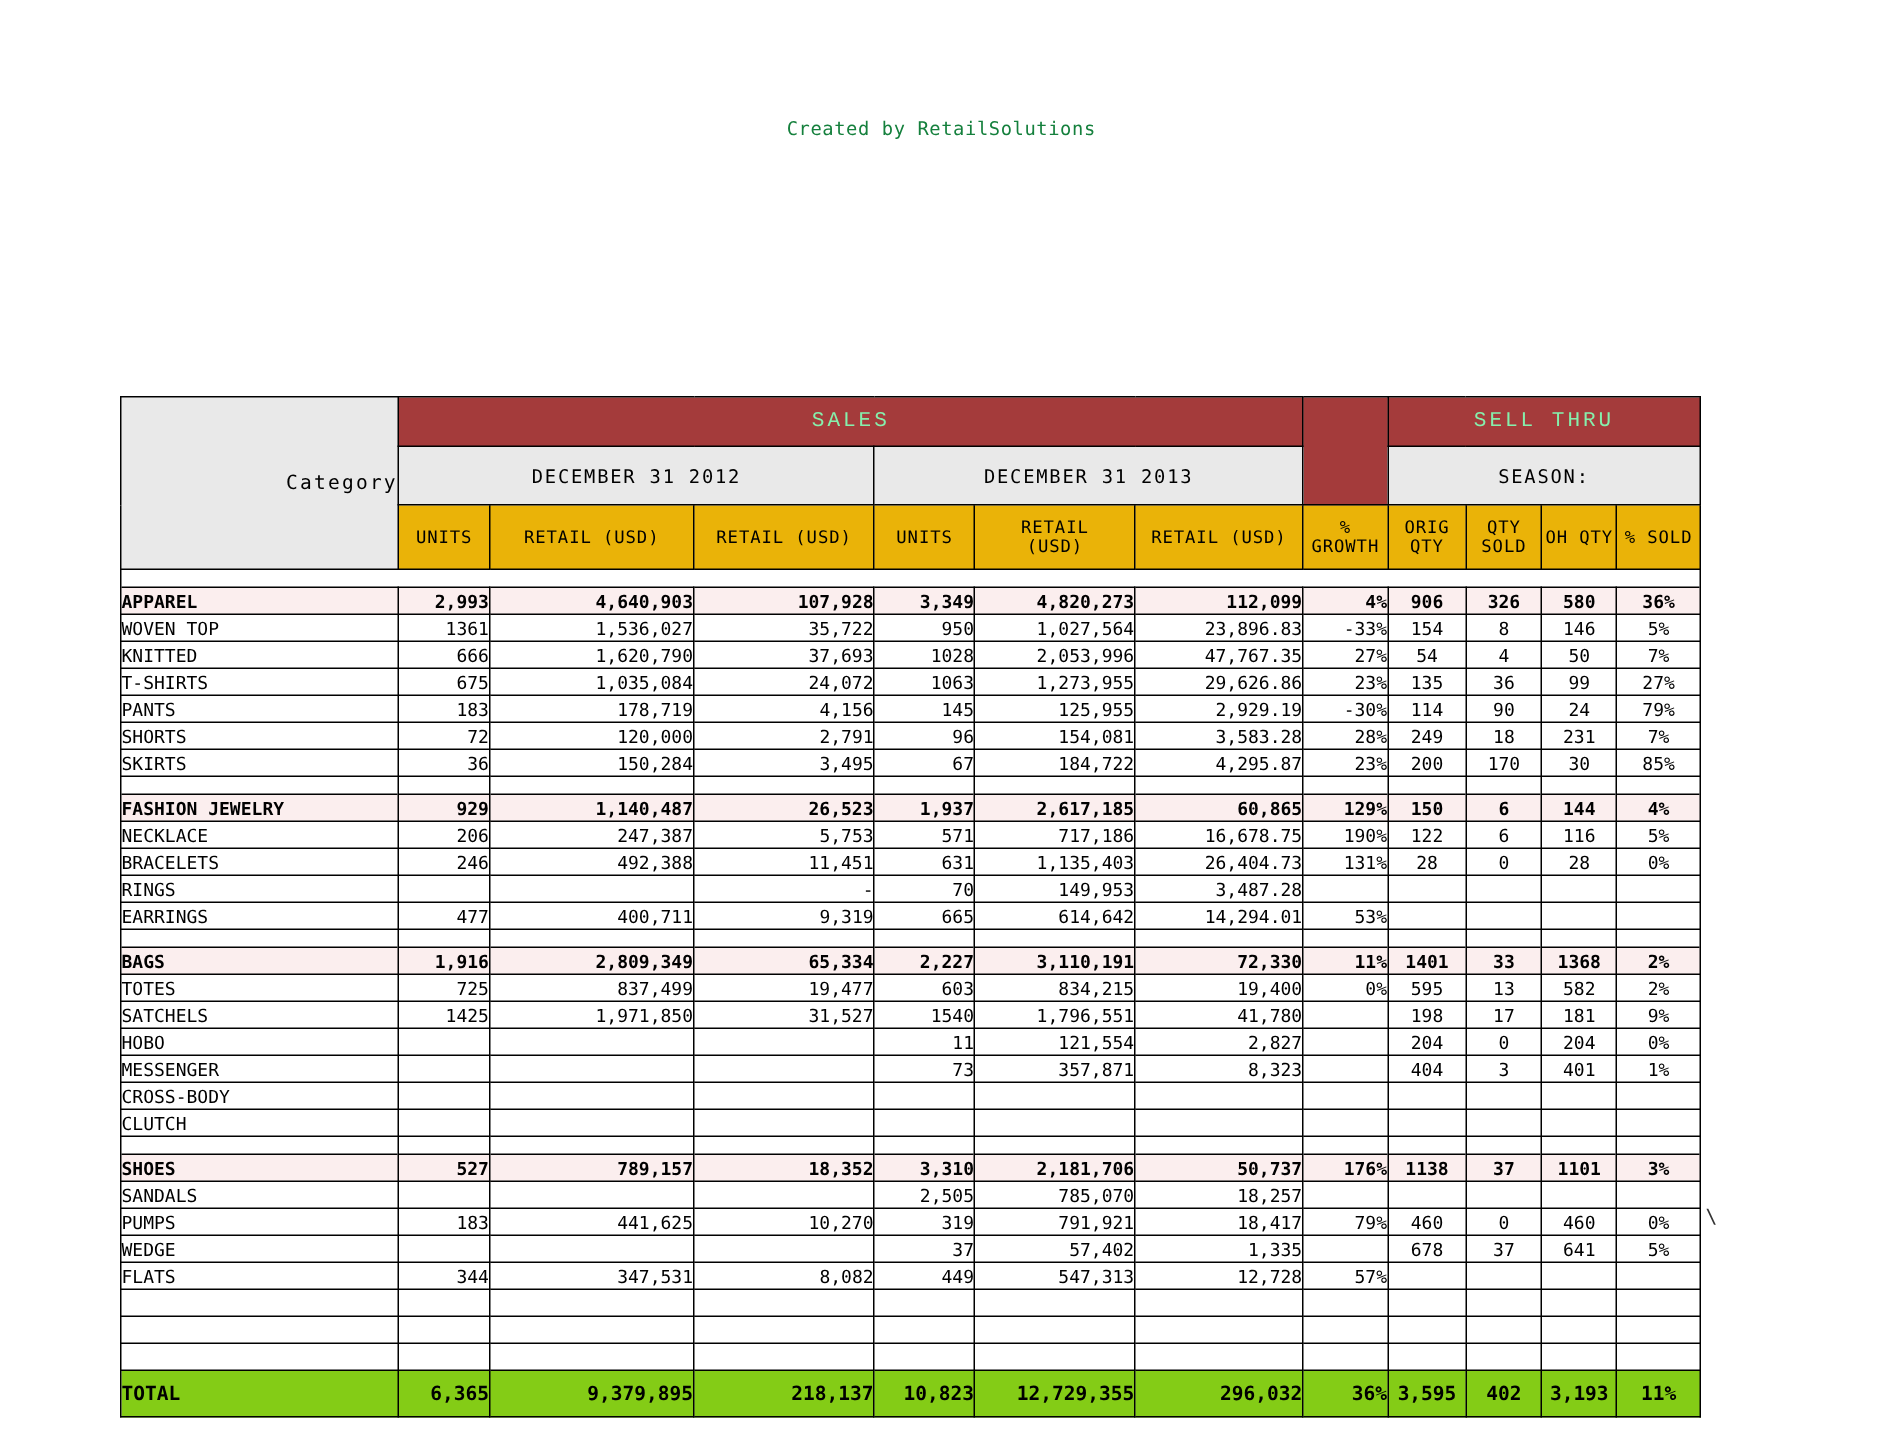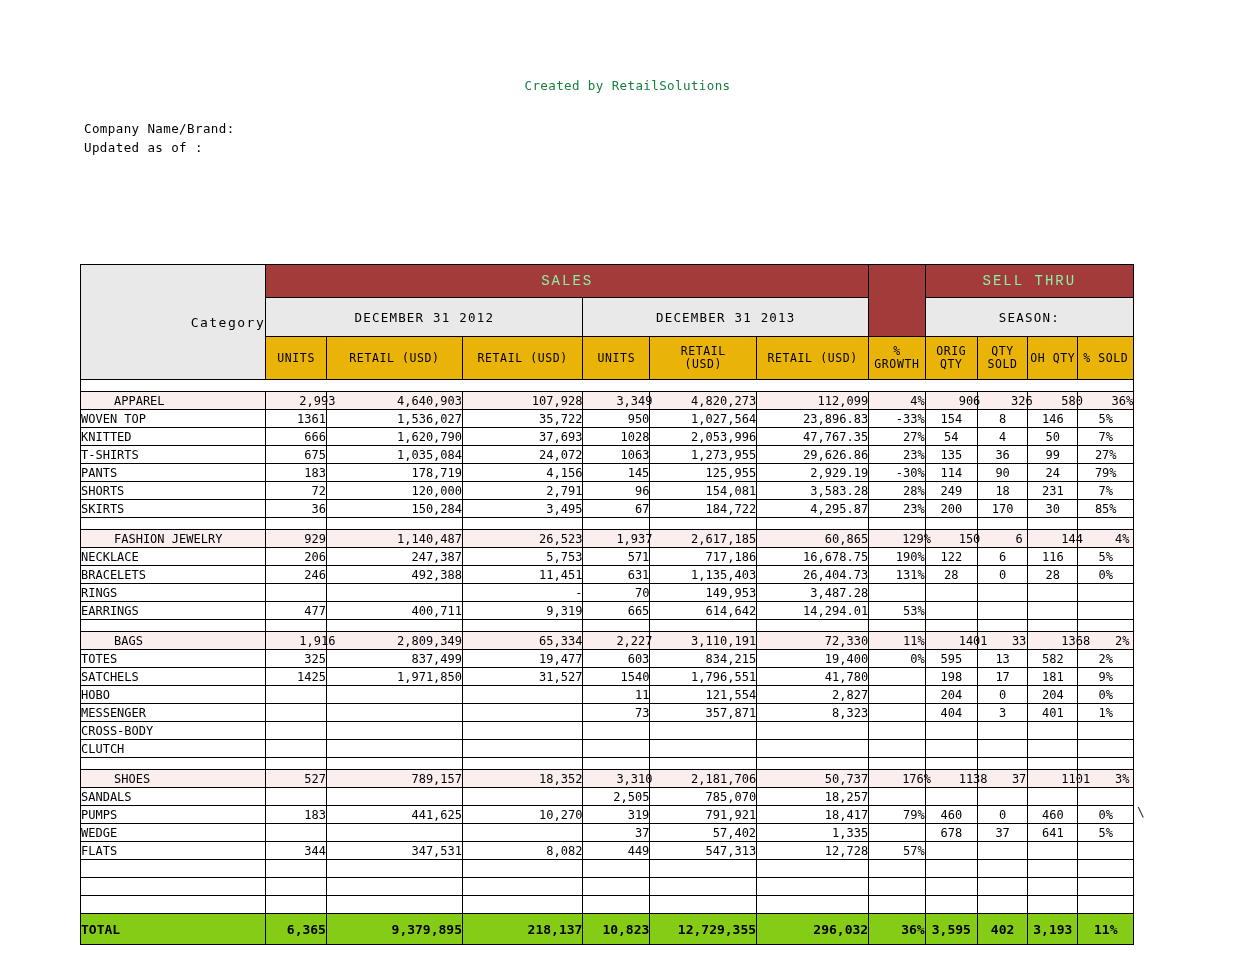--- a/index.html
+++ b/index.html
@@ -108,22 +108,21 @@
   }
   td.num {
     text-align: right;
     padding-right: 5px;
   }
   td.ctr {
     text-align: center;
   }
   tr.group td {
     background: #fbeeee;
-    font-weight: normal;
-    padding-left: 33px;
+    font-weight: bold;
   }
   tr.spacer td {
     height: 11px;
     background: #ffffff;
   }
   tr.total td {
     background: #84cc16;
     font-weight: bold;
     height: 30px;
     font-size: 13px;
@@ -138,24 +137,20 @@
 </style>
 </head>
 <body>
 
 <div class="page">
 
   <div class="title-block">
     <div class="subtitle">Created by RetailSolutions</div>
   </div>
 
-  <div class="meta">
-    <div>Company Name/Brand:</div>
-    <div>Updated as of :</div>
-  </div>
 
   <div class="table-wrap">
     <table class="report">
       <colgroup>
         <col style="width:177px">
         <col style="width:58px">
         <col style="width:130px">
         <col style="width:115px">
         <col style="width:64px">
         <col style="width:102px">
@@ -410,21 +405,21 @@
             <td class="num">3,110,191</td>
             <td class="num">72,330</td>
             <td class="num">11%</td>
             <td class="ctr">1401</td>
             <td class="ctr">33</td>
             <td class="ctr">1368</td>
             <td class="ctr">2%</td>
           </tr>
           <tr class="data-row">
             <td class="sub">TOTES</td>
-            <td class="num">325</td>
+            <td class="num">725</td>
             <td class="num">837,499</td>
             <td class="num">19,477</td>
             <td class="num">603</td>
             <td class="num">834,215</td>
             <td class="num">19,400</td>
             <td class="num">0%</td>
             <td class="ctr">595</td>
             <td class="ctr">13</td>
             <td class="ctr">582</td>
             <td class="ctr">2%</td>

